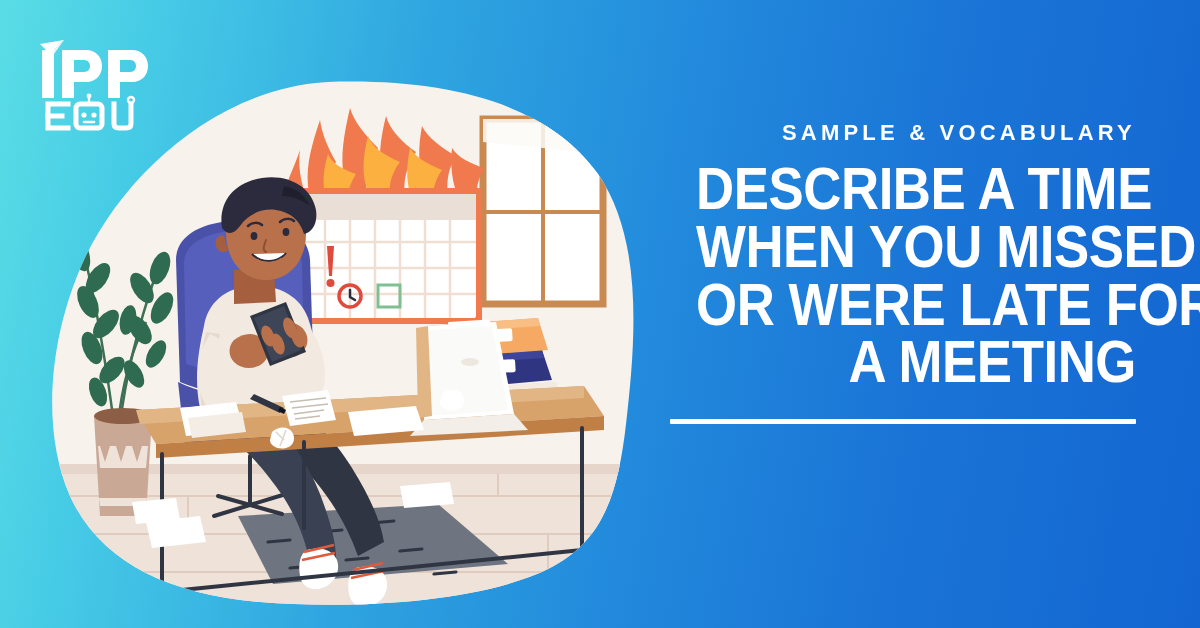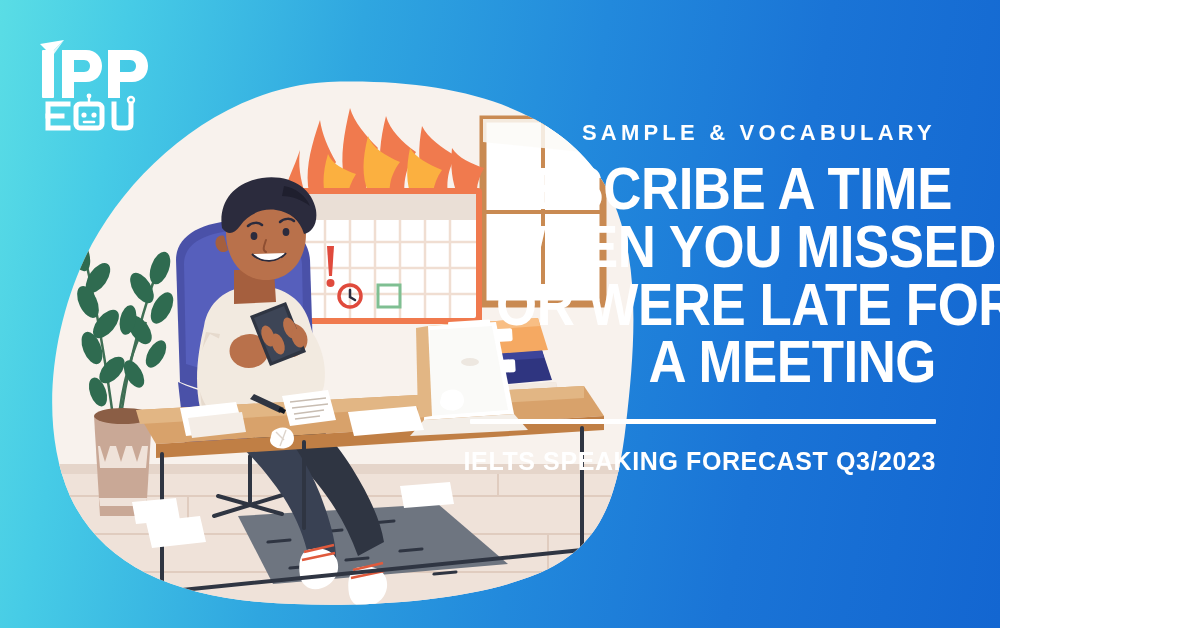--- a/index.html
+++ b/index.html
@@ -2,21 +2,21 @@
 <html><head>
 <meta charset="utf-8">
 <style>
   html,body{margin:0;padding:0;}
   body{
     width:1200px;height:628px;overflow:hidden;
     font-family:"Liberation Sans", sans-serif;
     background:#fff;
   }
   .banner{
-    position:relative;width:1000px;height:628px;overflow:hidden;
+    position:relative;width:1200px;height:628px;overflow:hidden;
     background:linear-gradient(100deg,#5ADDE5 0%,#46CBE6 12%,#2FA6E0 33%,#2289DC 55%,#1A74D6 75%,#1366D1 100%);
   }
 
   
   .logo{position:absolute;left:34px;top:36px;width:150px;height:100px;}
   .logo svg{display:block;}
 
   
   .illo{position:absolute;left:28px;top:64px;width:640px;height:560px;}
   .illo svg{display:block;}
@@ -426,16 +426,15 @@
 
     <h1 class="title">
       <span class="tline">DESCRIBE A TIME</span>
       <span class="tline">WHEN YOU MISSED</span>
       <span class="tline">OR WERE LATE FOR</span>
       <span class="tline">A MEETING</span>
     </h1>
 
     <div class="rule"></div>
 
-    <p class="footnote">IELTS SPEAKING FORECAST Q3/2023</p>
   </div>
 
 </div>
 
 </body></html>

